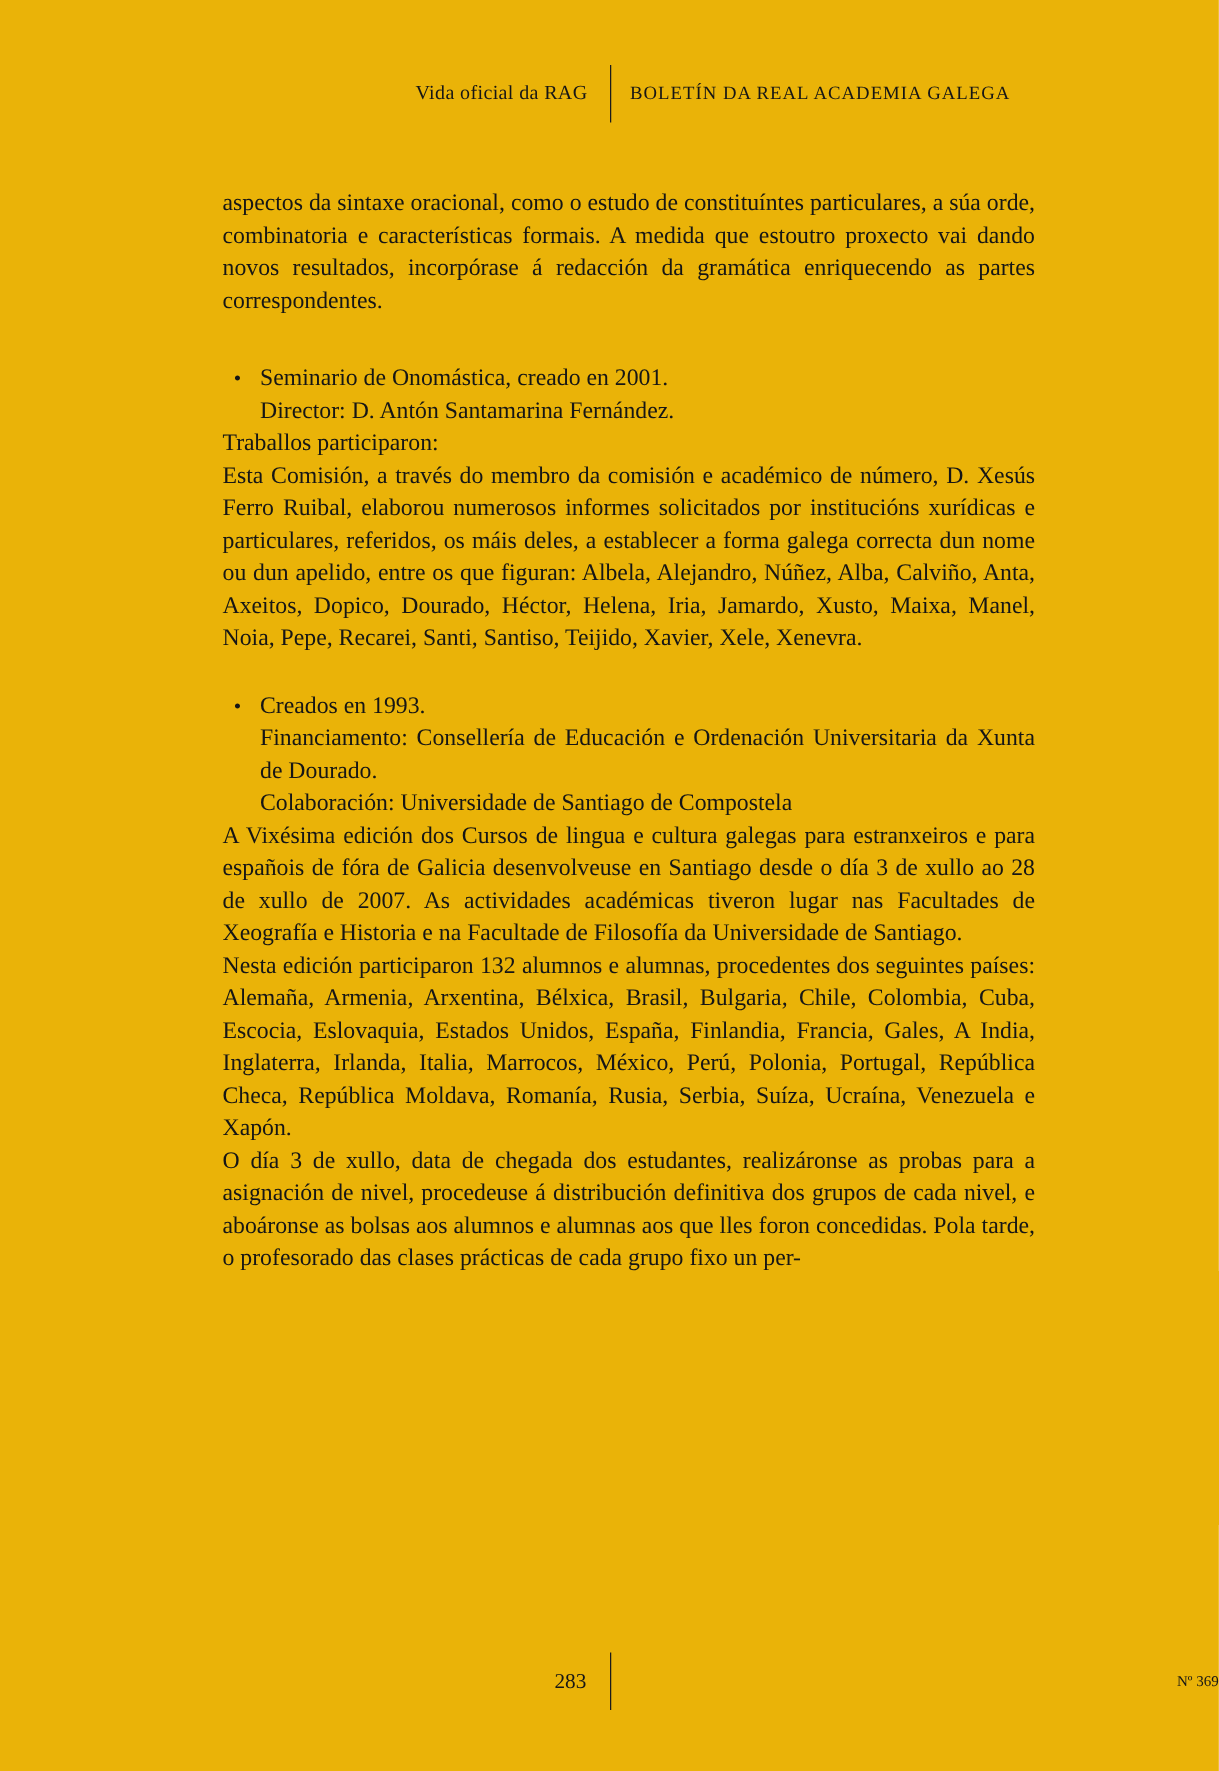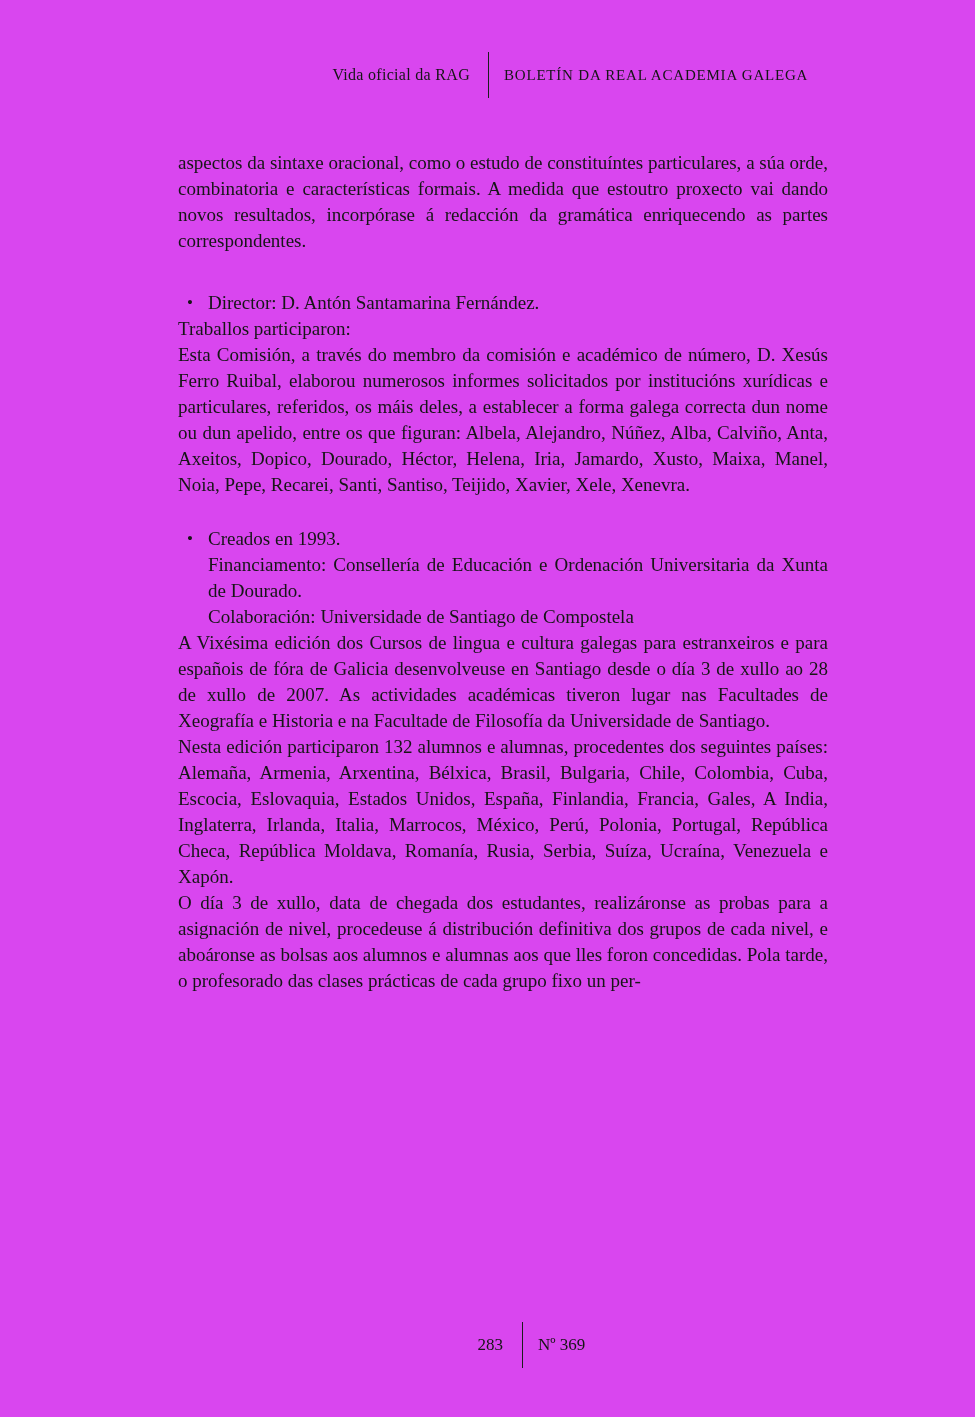--- a/index.html
+++ b/index.html
@@ -4,21 +4,21 @@
 <style>
   * { margin: 0; padding: 0; box-sizing: border-box; }
   html, body { width: 975px; height: 1417px; }
   body {
     background: #ffffff;
     font-family: "Liberation Serif", serif;
     color: #161616;
     position: relative;
     overflow: hidden;
   }
-  .page { position: absolute; inset: 0; background: #d946ef; }
+  .page { position: absolute; inset: 0; background: #eab308; }
 
   
   .running-head {
     position: absolute;
     top: 52px; left: 0;
     width: 975px; height: 46px;
     display: flex; align-items: center;
   }
   .running-head .left-cell {
     flex: 0 0 488px;
@@ -61,58 +61,59 @@
   }
   .bullet-item .bullet-body { flex: 1; }
   .bullet-title { text-align: justify; }
   .bullet-line { text-align: justify; }
 
   
   .page-footer {
     position: absolute;
     top: 1322px; left: 0;
     width: 975px; height: 46px;
-    display: flex; align-items: center; padding-left: 34px;
+    display: flex; align-items: center;
   }
   .page-footer .left-cell {
     flex: 0 0 488px;
     text-align: right;
     padding-right: 19px;
     font-size: 17px;
   }
   .foot-rule {
     flex: 0 0 1px;
     height: 46px;
     background: #1c1c1c;
   }
   .page-footer .right-cell {
     flex: 1;
-    text-align: left;
+    text-align: right;
     padding-left: 15px;
-    font-size: 17px;
+    font-size: 12px;
   }
 </style>
 </head>
 <body>
 
 <div class="page">
 
   <div class="running-head">
     <div class="left-cell">Vida oficial da RAG</div>
     <div class="head-rule"></div>
     <div class="right-cell">BOLETÍN DA REAL ACADEMIA GALEGA</div>
   </div>
 
   <div class="text-col">
 
     <div class="para">aspectos da sintaxe oracional, como o estudo de constituíntes particulares, a súa orde, combinatoria e características formais. A medida que estoutro proxecto vai dando novos resultados, incorpórase á redacción da gramática enriquecendo as partes correspondentes.</div>
 
     <div class="bullet-item first-gap">
       <div class="glyph-cell">•</div>
       <div class="bullet-body">
+        <div class="bullet-title">Seminario de Onomástica, creado en 2001.</div>
         <div class="bullet-line">Director: D. Antón Santamarina Fernández.</div>
       </div>
     </div>
 
     <div class="para">Traballos participaron:</div>
 
     <div class="para">Esta Comisión, a través do membro da comisión e académico de número, D. Xesús Ferro Ruibal, elaborou numerosos informes solicitados por institucións xurídicas e particulares, referidos, os máis deles, a establecer a forma galega correcta dun nome ou dun apelido, entre os que figuran: Albela, Alejandro, Núñez, Alba, Calviño, Anta, Axeitos, Dopico, Dourado, Héctor, Helena, Iria, Jamardo, Xusto, Maixa, Manel, Noia, Pepe, Recarei, Santi, Santiso, Teijido, Xavier, Xele, Xenevra.</div>
 
     <div class="bullet-item second-gap">
       <div class="glyph-cell">•</div>

